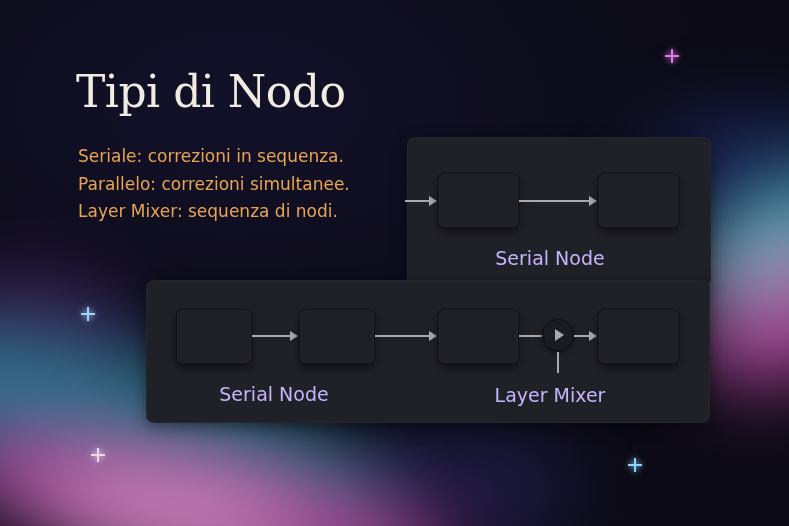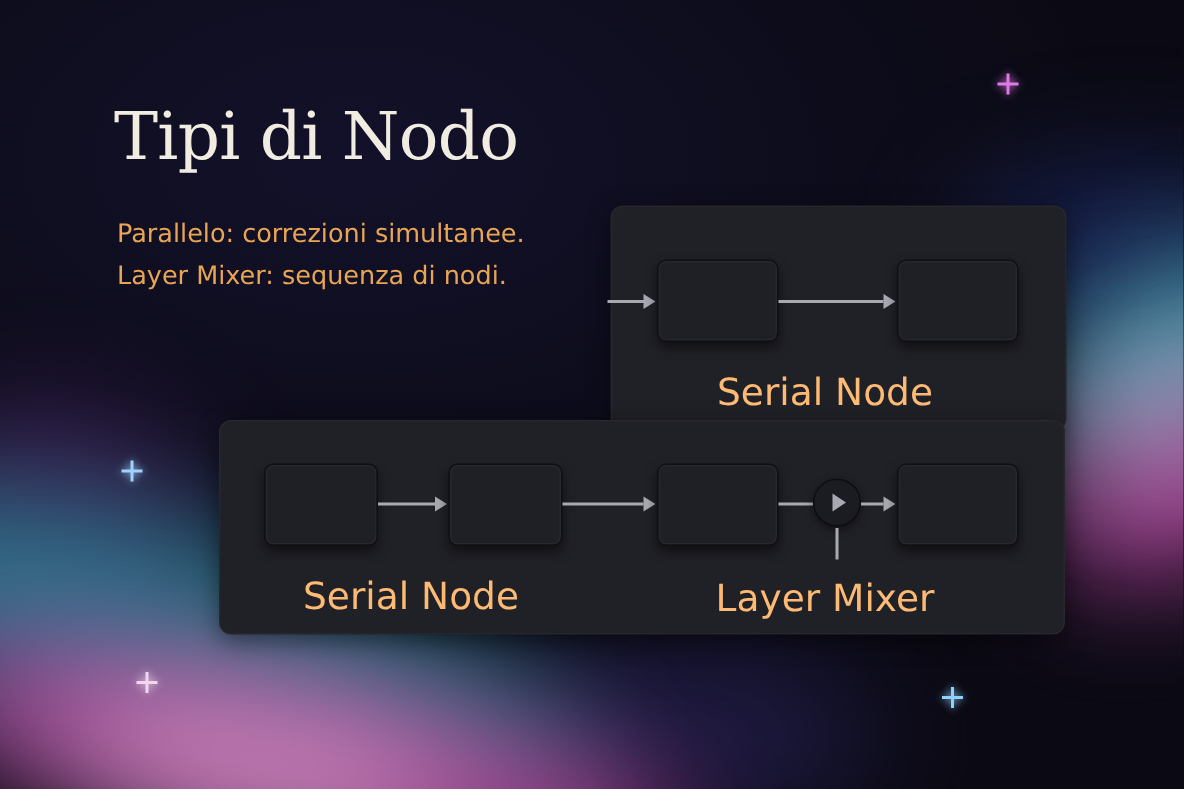--- a/index.html
+++ b/index.html
@@ -56,21 +56,21 @@
       box-shadow: 0 4px 8px rgba(0,0,0,.5), inset 0 0 0 1px rgba(255,255,255,0.04);
       box-sizing: border-box;
     }
     .line { position: absolute; height: 2px; background: #a9a9b2; }
     .arrow-head {
       position: absolute; width: 0; height: 0;
       border-top: 5px solid transparent; border-bottom: 5px solid transparent;
       border-left: 8px solid #a9a9b2;
     }
     .label {
-      position: absolute; color: #fdba74; font-size: 25px; white-space: nowrap;
+      position: absolute; color: #c4b5fd; font-size: 19px; white-space: nowrap;
       transform: translateX(-50%);
     }
     .mixer {
       position: absolute; left: 542px; top: 319px; width: 32px; height: 32px;
       border-radius: 50%; background: #1b1b22; border: 1.5px solid #0e0e12;
       box-sizing: border-box; box-shadow: 0 2px 6px rgba(0,0,0,.5);
     }
     .mixer .tri {
       position: absolute; left: 12px; top: 9px; width: 0; height: 0;
       border-top: 6px solid transparent; border-bottom: 6px solid transparent;
@@ -94,20 +94,21 @@
   <div class="aurora a7"></div>
   <div class="star" style="left:672px;top:56px;--c:#e07ae6;"></div>
   <div class="star" style="left:88px;top:314px;--c:#9fd3ff;"></div>
   <div class="star" style="left:98px;top:455px;--c:#f1d6ee;"></div>
   <div class="star" style="left:635px;top:465px;--c:#8fd0ff;"></div>
 </div>
 
 <h1 class="title">Tipi di Nodo</h1>
 
 <ul class="desc">
+  <li>Seriale: correzioni in sequenza.</li>
   <li>Parallelo: correzioni simultanee.</li>
   <li>Layer Mixer: sequenza di nodi.</li>
 </ul>
 
 <div class="panel panel-top"></div>
 
 <div class="panel panel-bottom"></div>
 
 <div class="line" style="left:405px;top:200px;width:25px;"></div>
 <div class="arrow-head" style="left:429px;top:196px;"></div>

